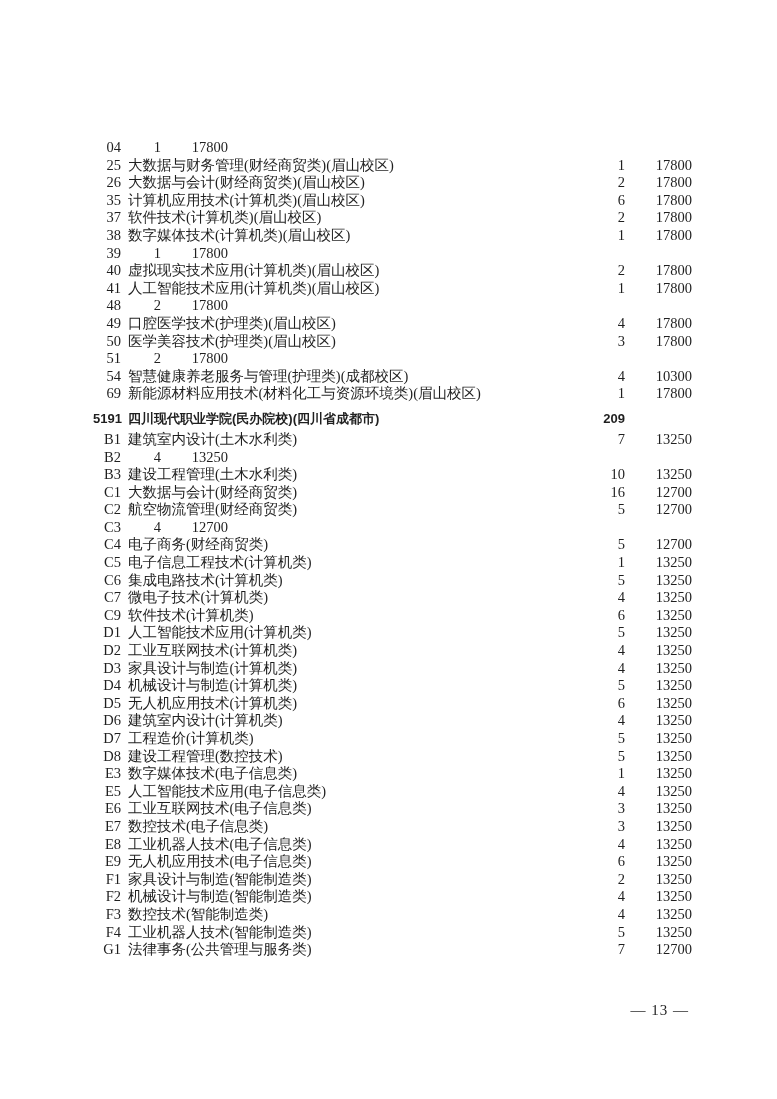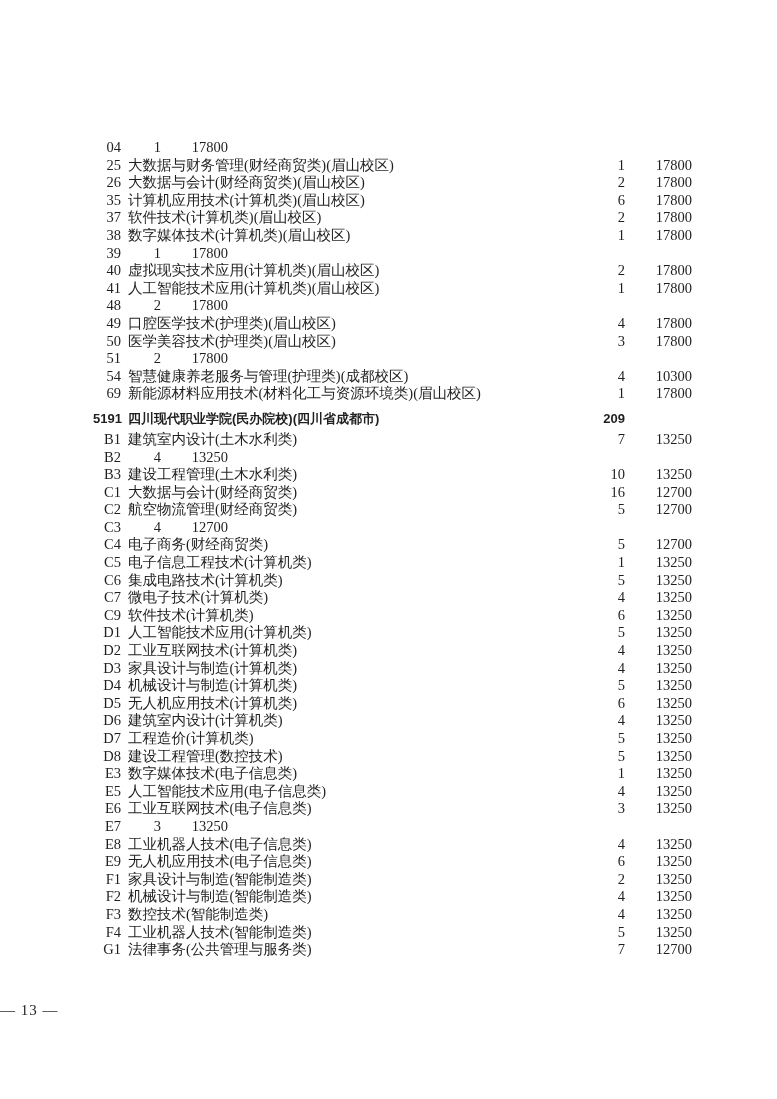--- a/index.html
+++ b/index.html
@@ -30,23 +30,23 @@
   .section-header {
     font-family: "Liberation Sans", "DejaVu Sans", sans-serif;
     font-weight: 600;
     font-size: 13px;
     height: 20px; line-height: 20px;
     margin-top: 6px;
     margin-bottom: 2px;
   }
   .footer {
     position: absolute;
-    top: 1002px; left: 0;
+    top: 1002px; left: 12px;
     width: 677px;
-    text-align: left;
+    text-align: right;
     font-size: 15px;
     letter-spacing: 1px;
   }
 </style>
 </head>
 <body>
 
 <div class="page">
   <div class="content" id="table">
       <div class="row">
@@ -266,20 +266,21 @@
         <span class="fee">13250</span>
       </div>
       <div class="row">
         <span class="code">E6</span>
         <span class="name">工业互联网技术(电子信息类)</span>
         <span class="count">3</span>
         <span class="fee">13250</span>
       </div>
       <div class="row">
         <span class="code">E7</span>
+        <span class="name">数控技术(电子信息类)</span>
         <span class="count">3</span>
         <span class="fee">13250</span>
       </div>
       <div class="row">
         <span class="code">E8</span>
         <span class="name">工业机器人技术(电子信息类)</span>
         <span class="count">4</span>
         <span class="fee">13250</span>
       </div>
       <div class="row">

